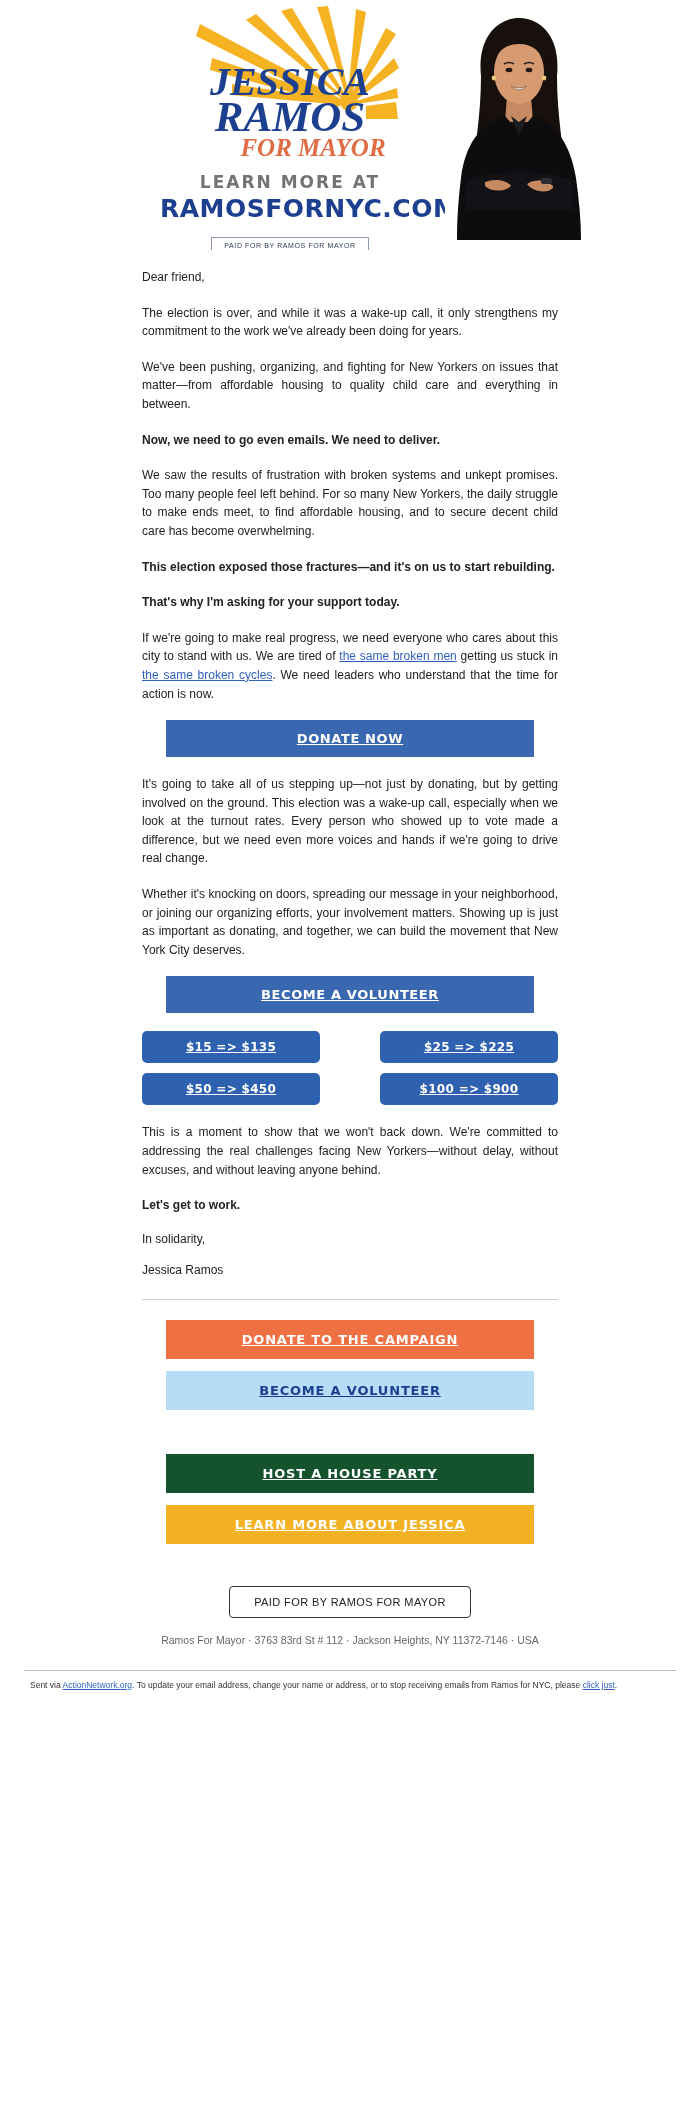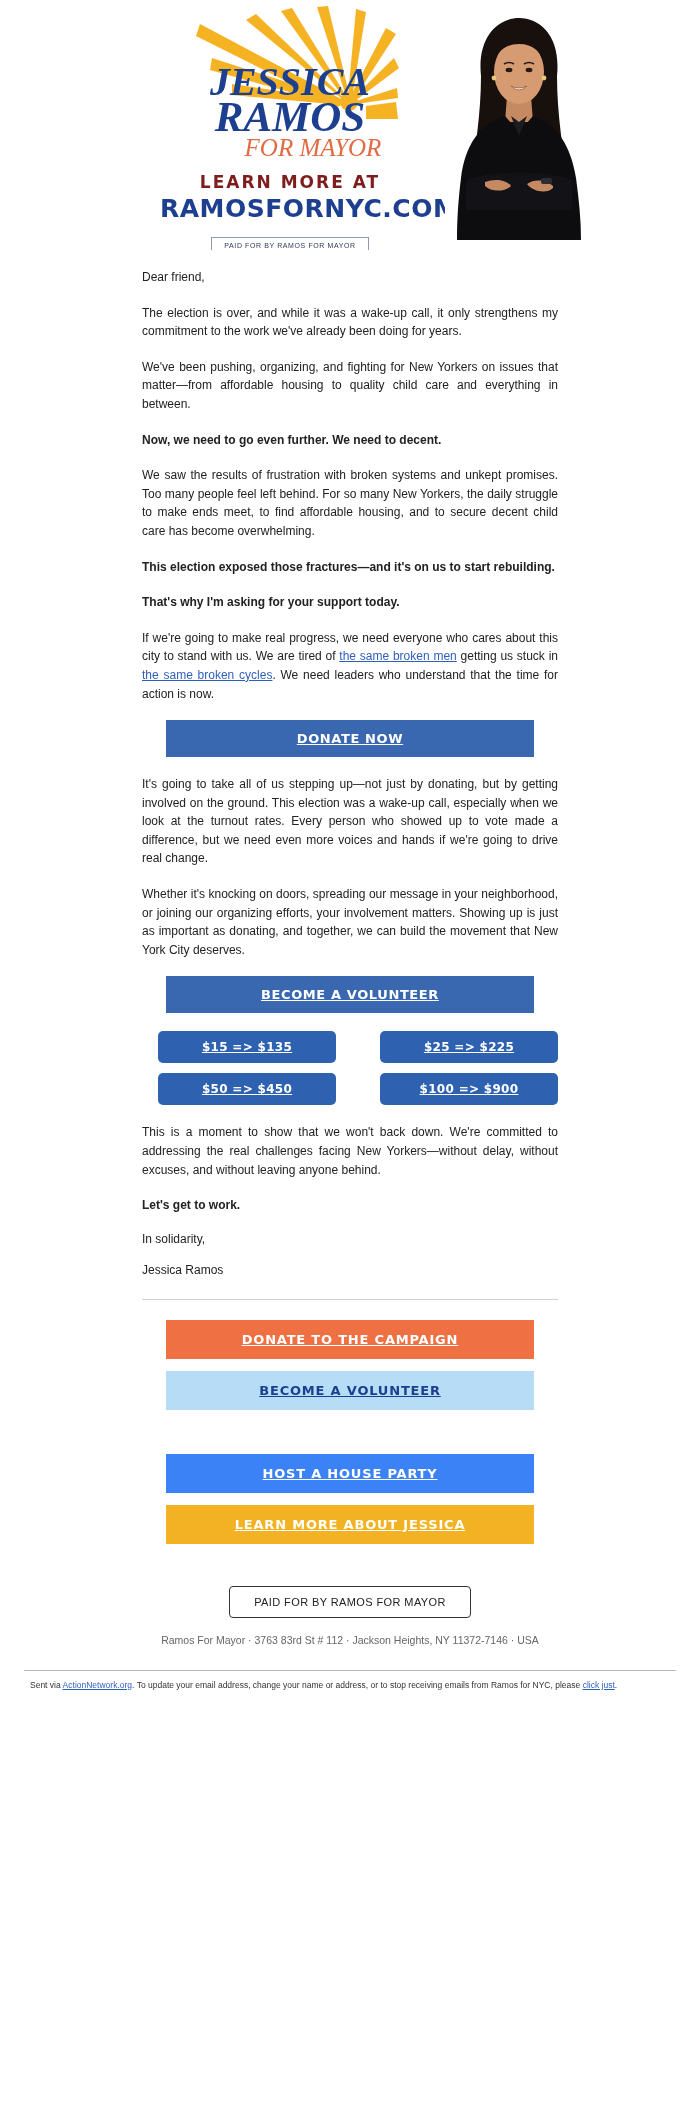--- a/index.html
+++ b/index.html
@@ -49,32 +49,32 @@
     font-weight: bold;
     font-size: 43px;
     color: #1c3f8f;
     line-height: 0.95;
     display: block;
     margin-top: -4px;
   }
   .wm-formayor {
     font-family: "Liberation Serif", serif;
     font-style: italic;
-    font-weight: normal;
+    font-weight: bold;
     font-size: 25px;
     color: #e06c44;
     display: block;
     margin-top: -4px;
     margin-left: 46px;
   }
   .learn-more {
     margin-top: 10px;
     font-size: 17px;
     font-weight: bold;
-    color: #7f1d1d;
+    color: #737373;
     letter-spacing: 2px;
     font-family: "DejaVu Sans", sans-serif;
   }
   .site-url {
     font-size: 25px;
     font-weight: bold;
     color: #1c3f8f;
     letter-spacing: 0.5px;
     font-family: "DejaVu Sans", sans-serif;
     margin-top: 2px;
@@ -142,21 +142,20 @@
     color: #fff;
     font-size: 12px;
     font-weight: bold;
     text-align: center;
     padding: 9px 0;
     border-radius: 5px;
     font-family: "DejaVu Sans", sans-serif;
     border: none;
     cursor: pointer;
     letter-spacing: 0.3px;
-    margin-left: 16px;
   }
 
   .sig-line { font-size: 12px; color: #222; padding: 0 42px; margin: 0 0 17px 0; }
 
   hr.divider {
     border: none;
     border-top: 1px solid #cfcfcf;
     margin: 22px 42px 20px 42px;
   }
 
@@ -169,21 +168,21 @@
     font-size: 13px;
     font-weight: bold;
     letter-spacing: 0.8px;
     padding: 12px 0;
     font-family: "DejaVu Sans", sans-serif;
     border: none;
     cursor: pointer;
   }
   .cta-orange { background: #ef7043; color: #ffffff; }
   .cta-lightblue { background: #b7ddf6; color: #1c3f8f; }
-  .cta-blue { background: #3b82f6; color: #ffffff; margin-top: 44px; }
+  .cta-blue { background: #14532d; color: #ffffff; margin-top: 44px; }
   .cta-gold { background: #f3b223; color: #ffffff; }
 
   .paid-box-bottom-wrap { text-align: center; margin-top: 42px; }
   .paid-box-bottom {
     display: inline-block;
     border: 1px solid #333;
     border-radius: 4px;
     padding: 9px 24px;
     font-size: 11px;
     color: #222;
@@ -280,21 +279,21 @@
   </div>
 
   <div class="body-area">
 
     <p class="para plain-left first">Dear friend,</p>
 
     <p class="para">The election is over, and while it was a wake-up call, it only strengthens my commitment to the work we've already been doing for years.</p>
 
     <p class="para">We've been pushing, organizing, and fighting for New Yorkers on issues that matter—from affordable housing to quality child care and everything in between.</p>
 
-    <p class="para bold">Now, we need to go even further. We need to decent.</p>
+    <p class="para bold">Now, we need to go even emails. We need to deliver.</p>
 
     <p class="para">We saw the results of frustration with broken systems and unkept promises. Too many people feel left behind. For so many New Yorkers, the daily struggle to make ends meet, to find affordable housing, and to secure decent child care has become overwhelming.</p>
 
     <p class="para bold">This election exposed those fractures—and it's on us to start rebuilding.</p>
 
     <p class="para bold">That's why I'm asking for your support today.</p>
 
     <p class="para"><span>If we're going to make real progress, we need everyone who cares about this city to stand with us. We are tired of </span><a class="inline-link" href="#">the same broken men</a><span> getting us stuck in </span><a class="inline-link" href="#">the same broken cycles</a><span>. We need leaders who understand that the time for action is now.</span></p>
 
     <div class="btn-row">

